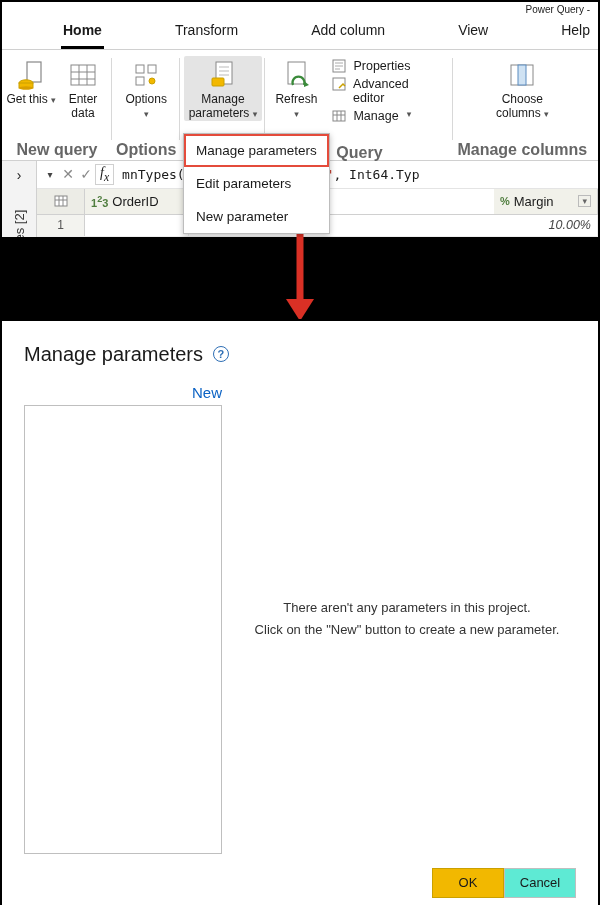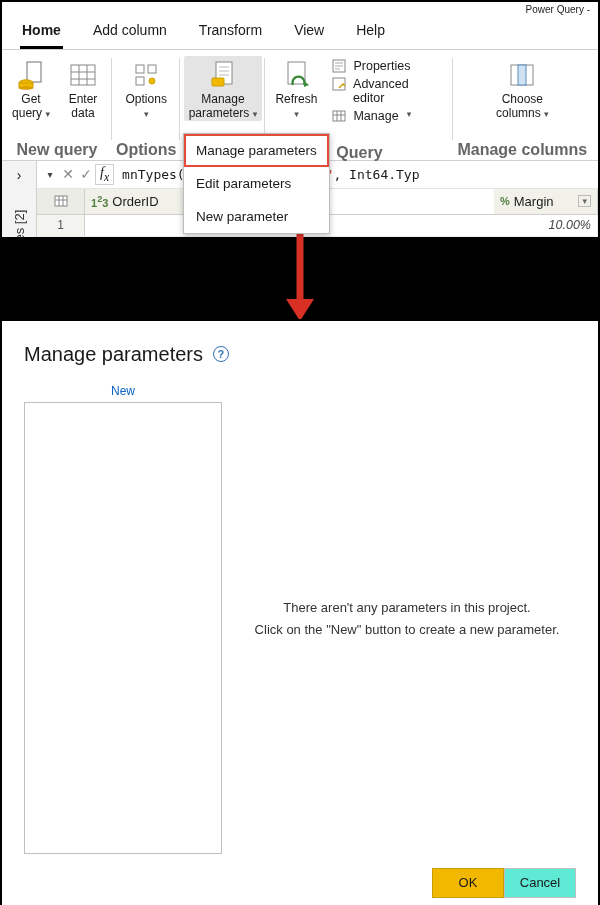--- a/index.html
+++ b/index.html
@@ -27,20 +27,21 @@
   .tabs {
     display: flex;
     border-bottom: 1px solid #d0d0d0;
     padding-left: 18px;
     gap: 28px;
     font-size: 14px;
   }
   .tab {
     padding: 6px 2px 8px 2px;
     cursor: pointer;
+    margin-left: 41px;
   }
   .tab.active {
     border-bottom: 3px solid #000;
     font-weight: 600;
   }
   
   .ribbon {
     display: flex;
     border-bottom: 1px solid #d0d0d0;
     position: relative;
@@ -266,22 +267,22 @@
     cursor:pointer;
   }
   .dlg-body { flex:1; display:flex; gap:16px; }
   .dlg-left {
     width: 198px;
     display:flex;
     flex-direction:column;
   }
   .new-link {
     color:#0b62c4;
-    font-size:12px;
-    text-align:center;
+    font-size:15px;
+    text-align:right;
     cursor:pointer;
     margin-bottom:4px;
   }
   .listbox {
     flex:1;
     border:1px solid #bfbfbf;
     background:#fff;
   }
   .dlg-right {
     flex:1;
@@ -315,40 +316,40 @@
 </style>
 </head>
 <body>
 
 <div class="editor-panel">
 
   <div class="title-bar">Power Query -</div>
 
   <div class="tabs">
     <div class="tab active">Home</div>
+    <div class="tab">Transform</div>
     <div class="tab">Add column</div>
-    <div class="tab">Transform</div>
     <div class="tab">View</div>
     <div class="tab">Help</div>
   </div>
 
   <div class="ribbon">
 
     <div class="ribbon-group sep">
       <div class="ribbon-buttons">
         <div class="rbtn">
           <div class="icon-slot">
             <svg width="26" height="30">
                 <rect x="9" y="2" width="14" height="20" fill="#fff" stroke="#888" stroke-width="1.2"></rect>
                 <ellipse cx="8" cy="23" rx="7" ry="3.2" fill="#f2b800" stroke="#caa000"></ellipse>
                 <rect x="1" y="23" width="14" height="5" fill="#f2b800" stroke="#caa000"></rect>
                 <ellipse cx="8" cy="28" rx="7" ry="1.8" fill="#d99f00"></ellipse>
               </svg>
           </div>
-          <div class="lbl"><span>Get query</span> <span class="caret-down">▾</span></div>
+          <div class="lbl"><span>Get this</span> <span class="caret-down">▾</span></div>
         </div>
         <div class="rbtn">
           <div class="icon-slot">
             <svg width="28" height="28">
                 <rect x="2" y="4" width="24" height="20" fill="#fff" stroke="#888"></rect>
                 <line x1="2" y1="11" x2="26" y2="11" stroke="#888"></line>
                 <line x1="2" y1="18" x2="26" y2="18" stroke="#888"></line>
                 <line x1="10" y1="4" x2="10" y2="24" stroke="#888"></line>
                 <line x1="18" y1="4" x2="18" y2="24" stroke="#888"></line>
               </svg>

